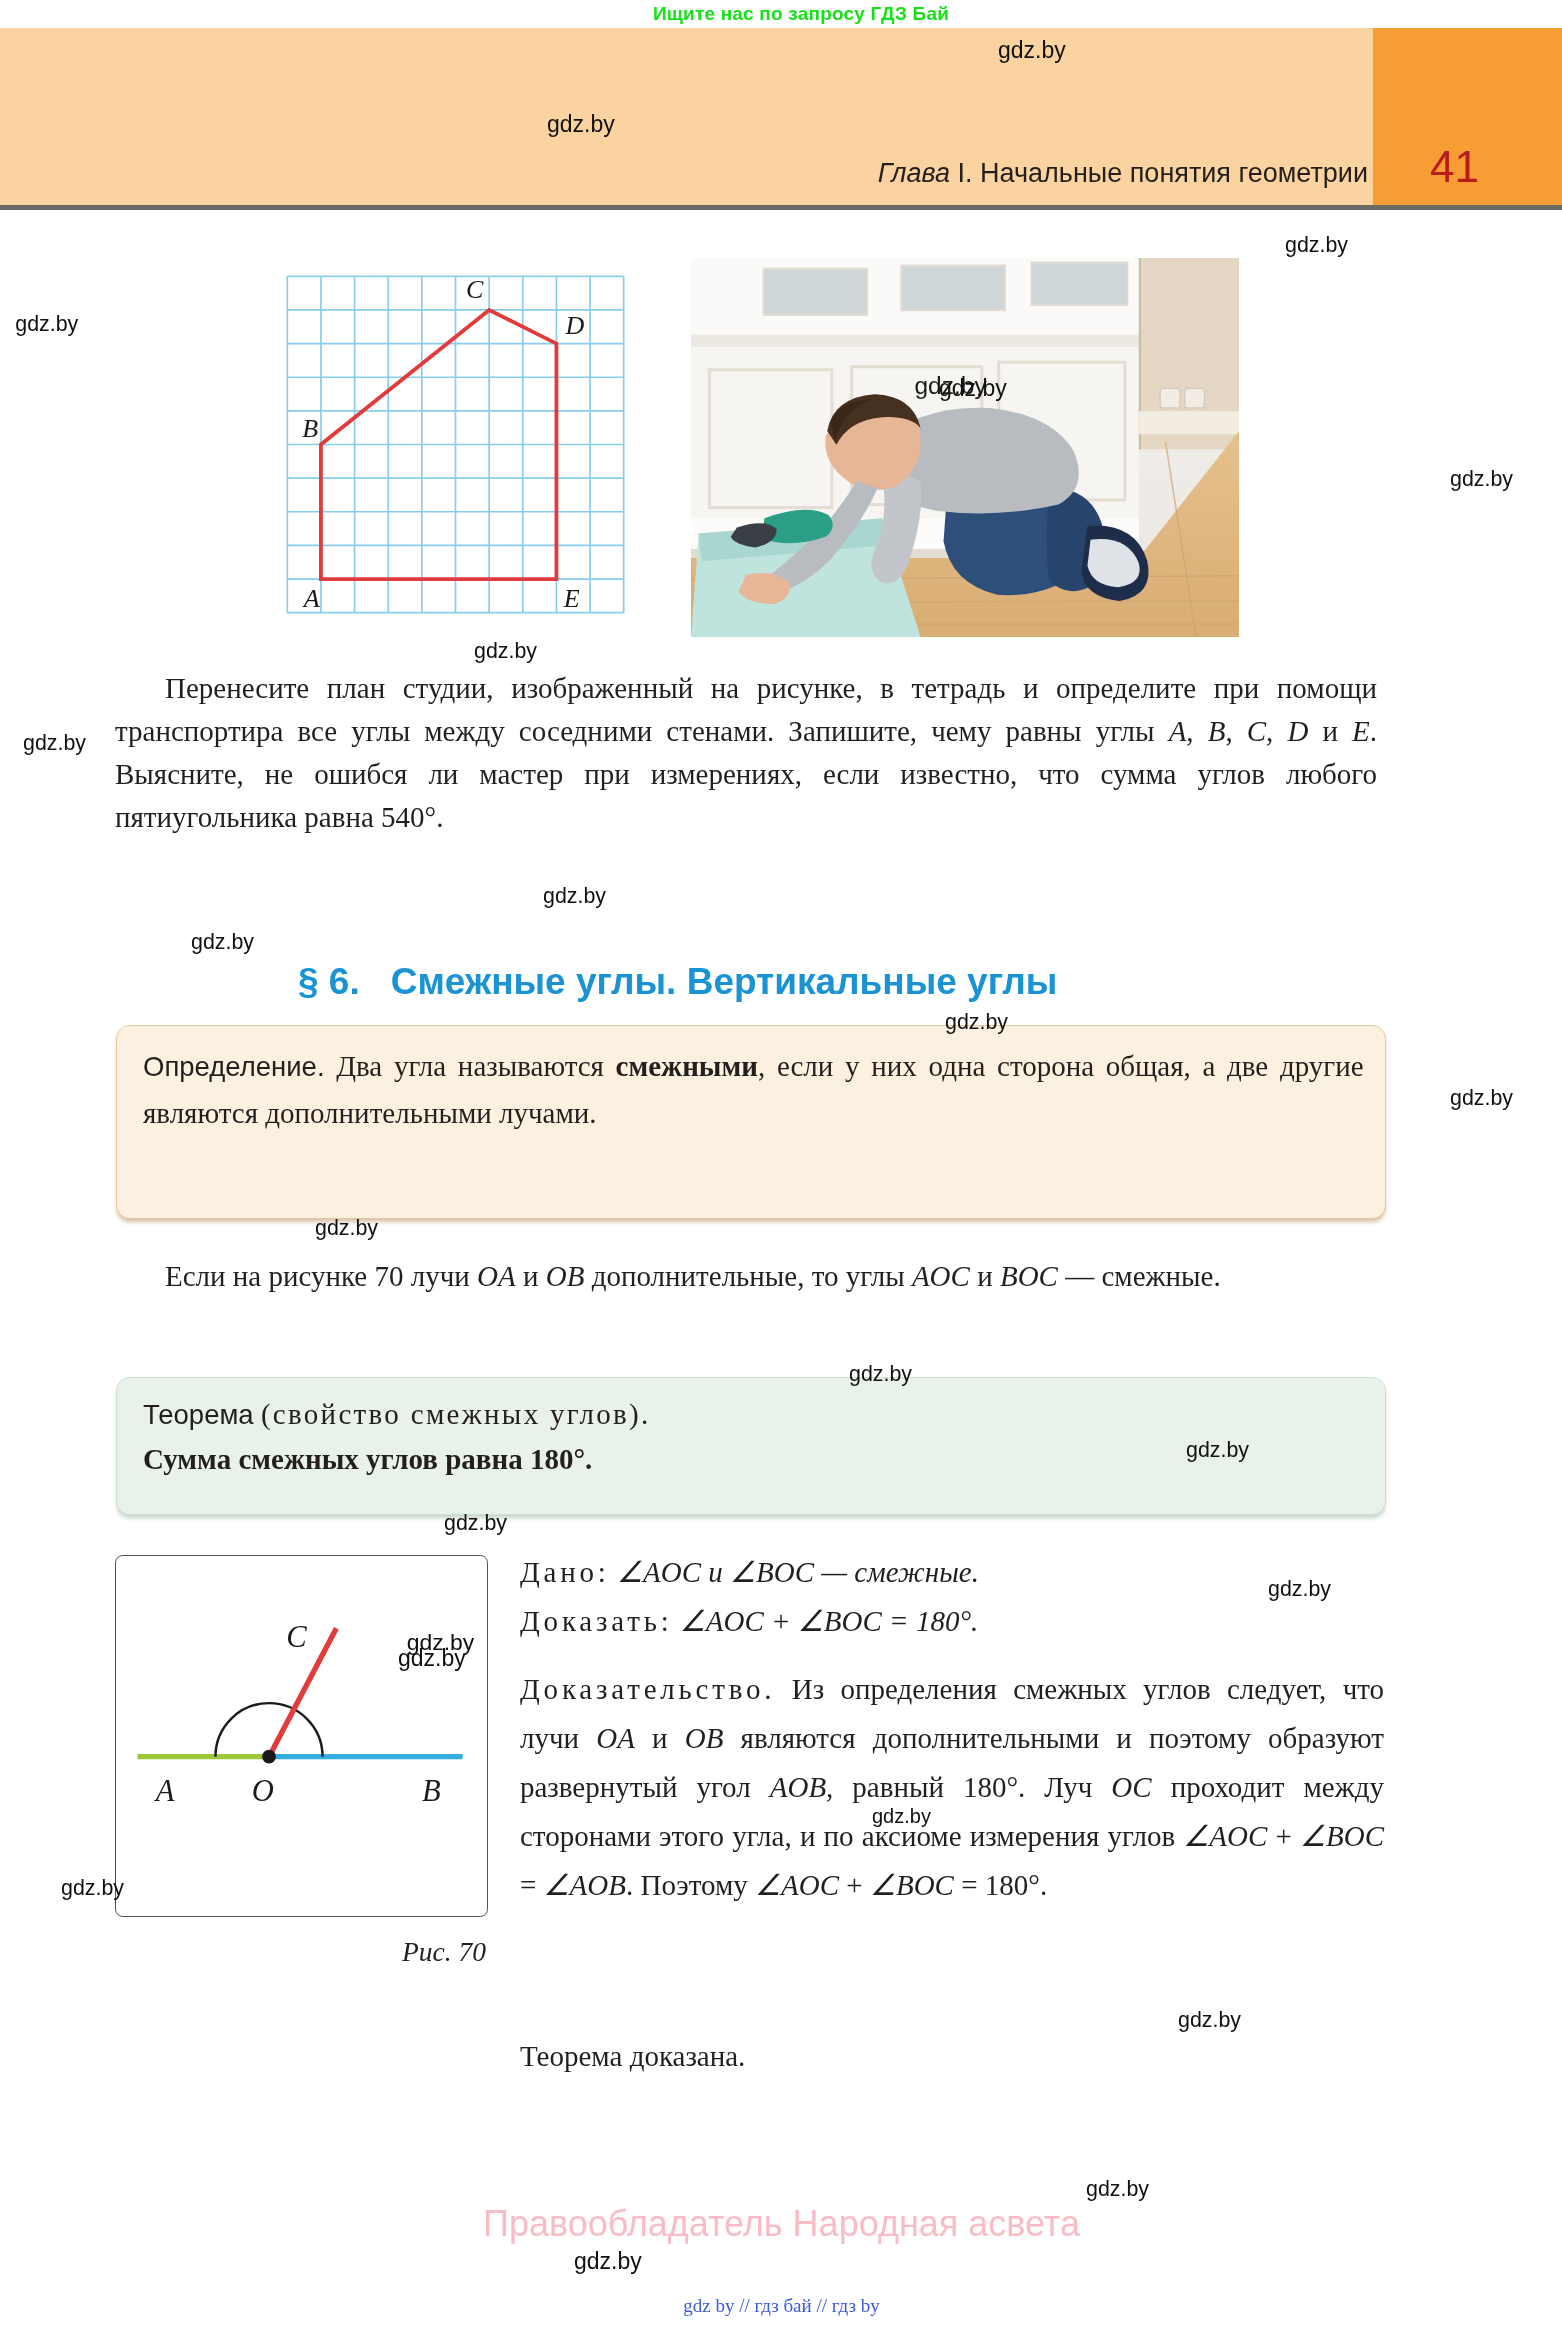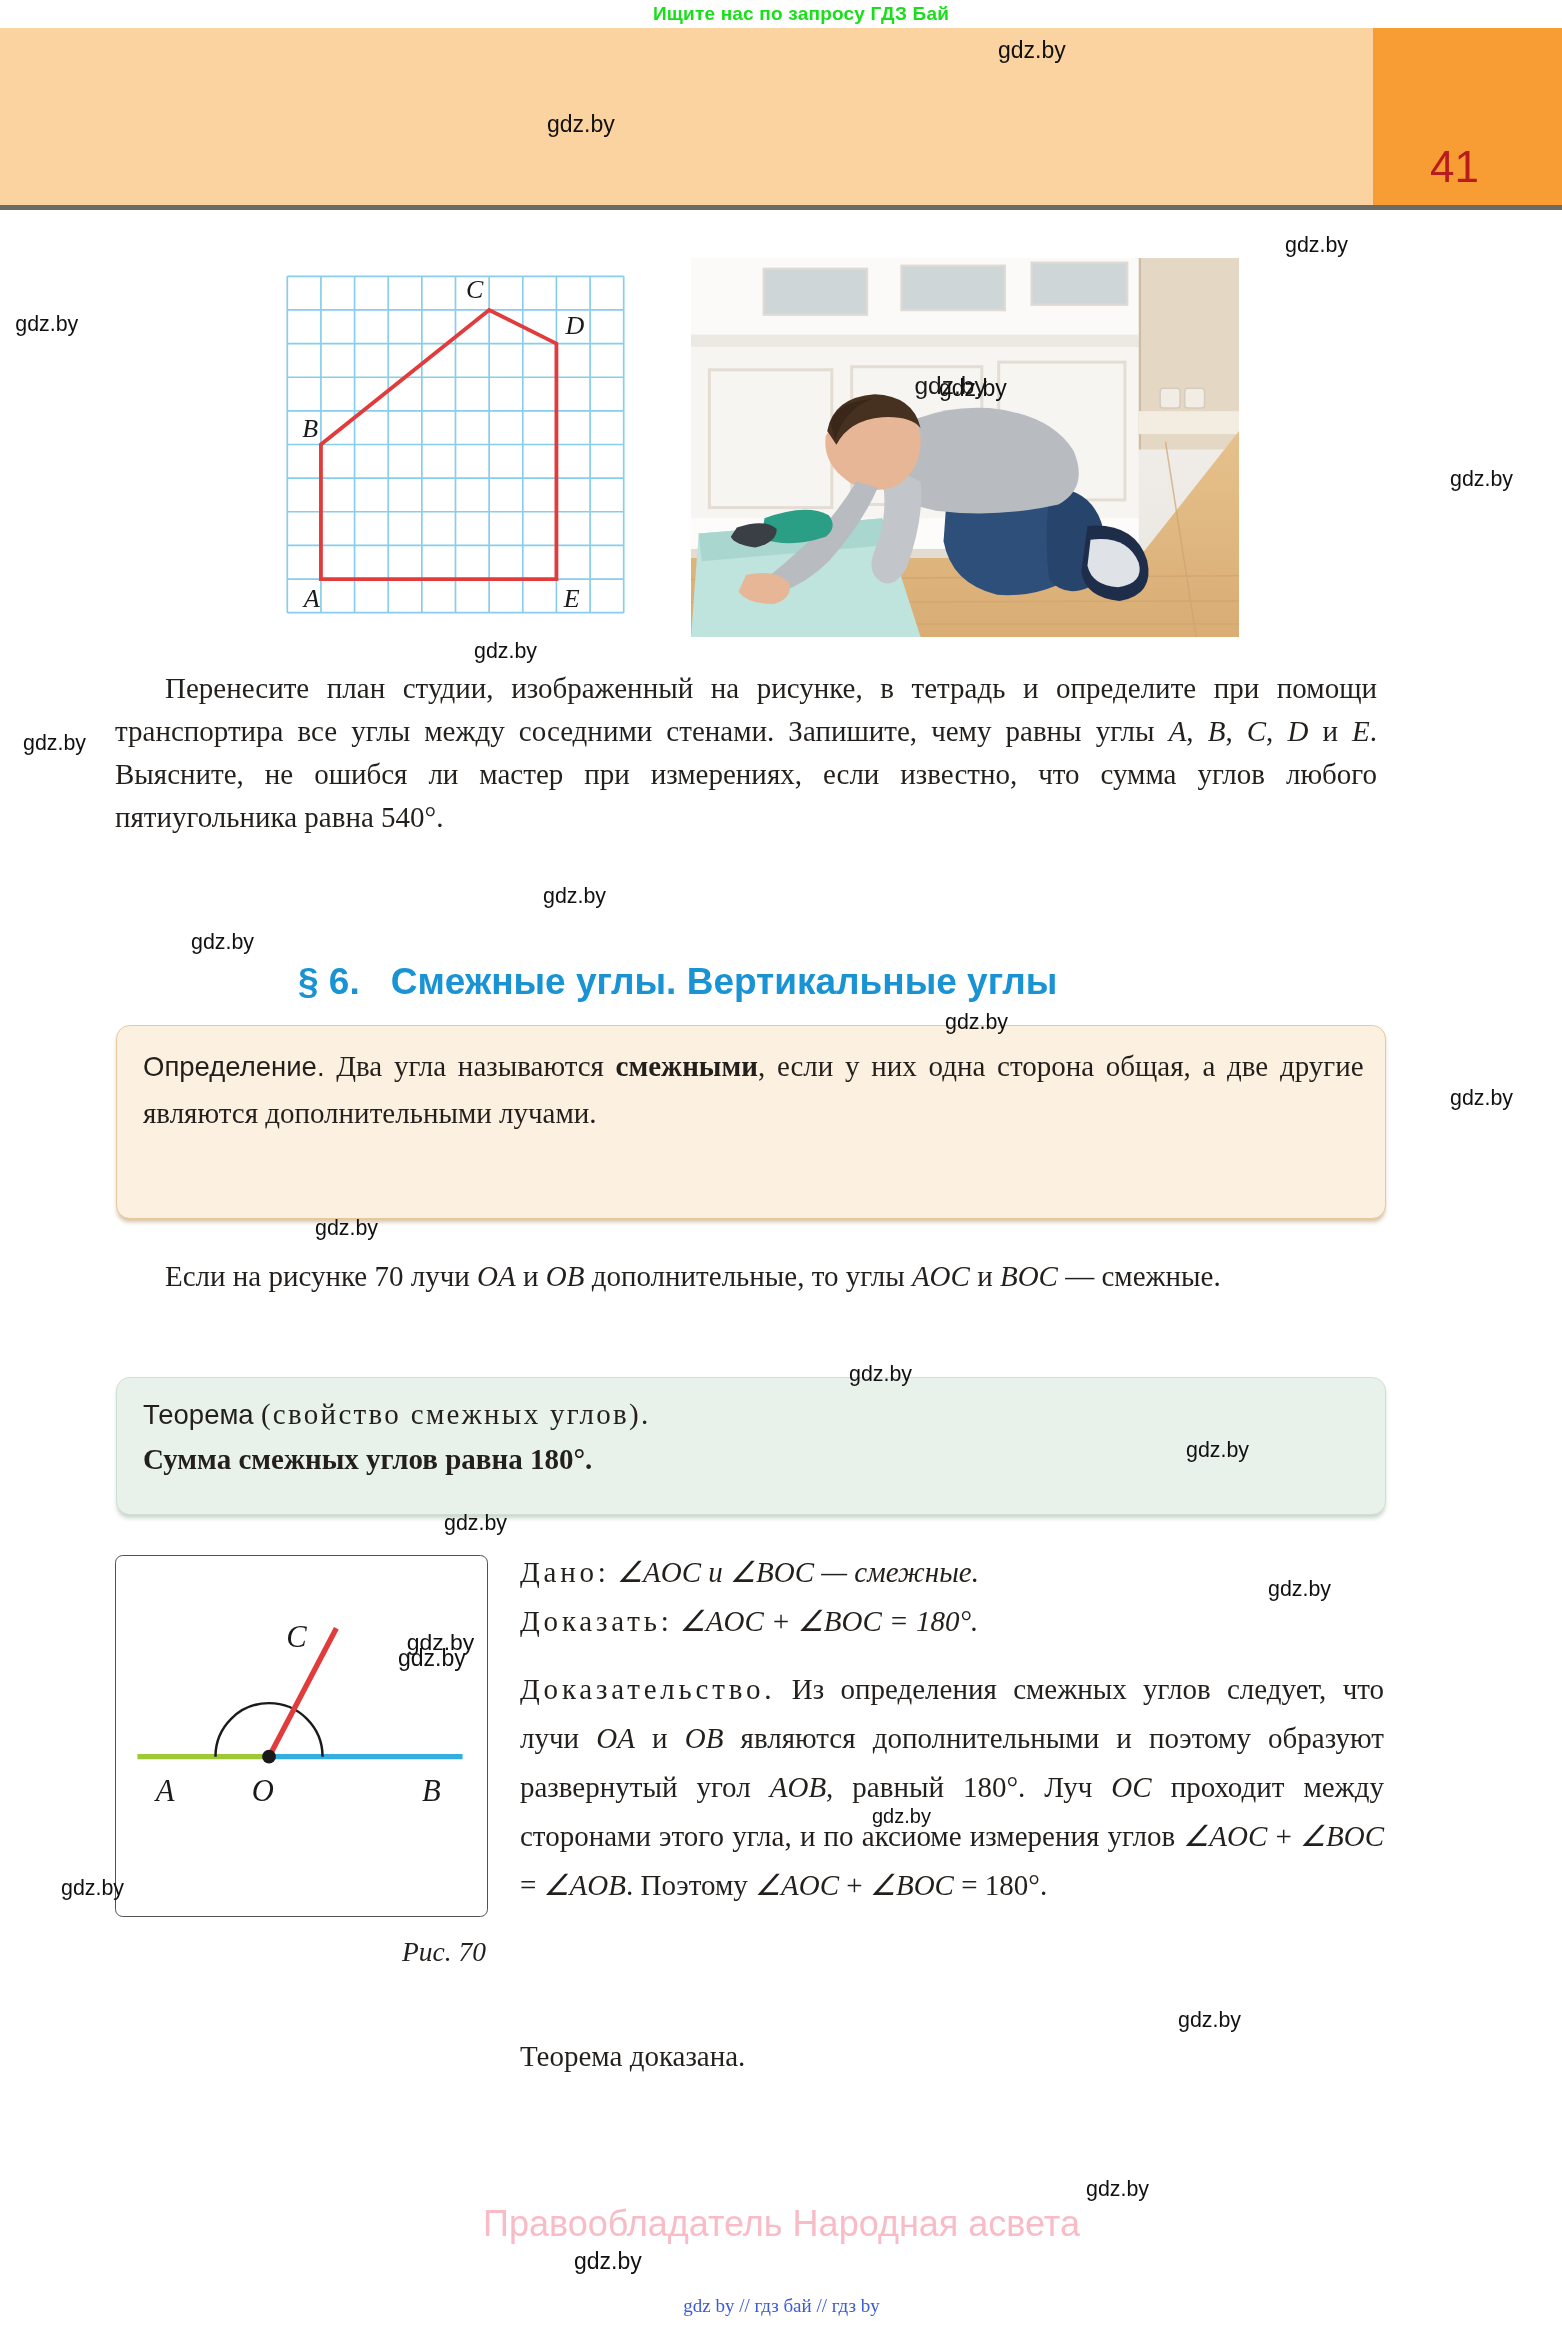--- a/index.html
+++ b/index.html
@@ -174,20 +174,21 @@
 </style>
 </head>
 <body>
 
 <div class="promo-strip">
   <span class="promo-text">Ищите нас по запросу ГДЗ Бай</span>
 </div>
 
 <div class="header-bar">
   <div class="header-page-block"></div>
+  <div class="header-title"><span class="chap">Глава</span><span> I. Начальные понятия геометрии</span></div>
   <div class="header-pageno">41</div>
 </div>
 <div class="header-rule"></div>
 
 <div class="figure-row">
 
   <div class="grid-figure">
     <svg width="367" height="367" viewBox="0 0 480 480">
       <g>
         <rect x="20" y="20" width="440" height="440" fill="#ffffff"></rect>

